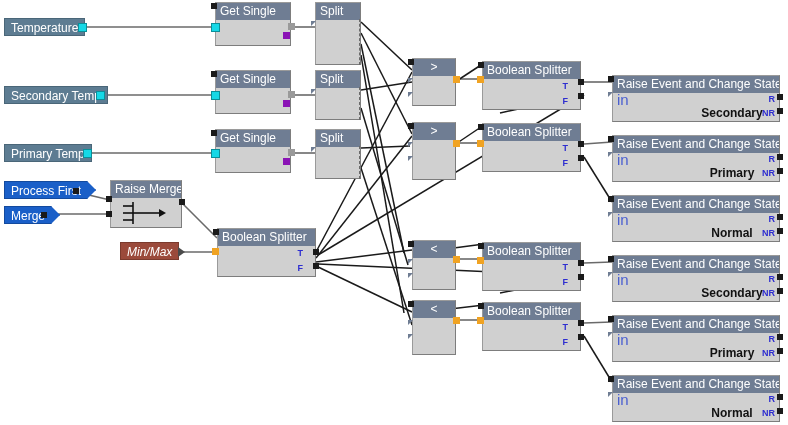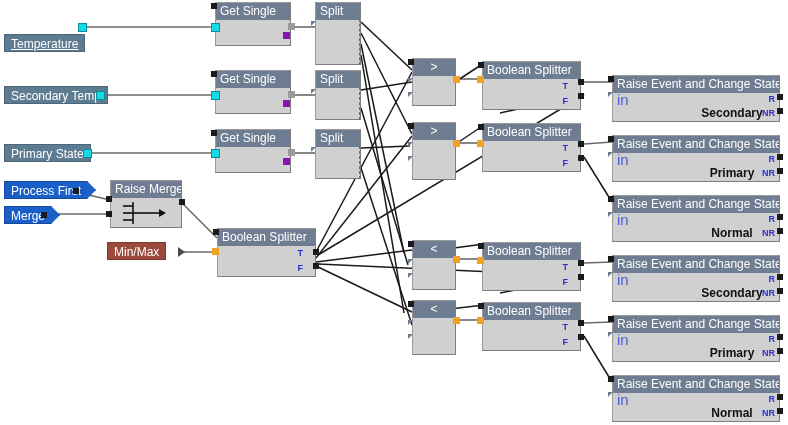--- a/index.html
+++ b/index.html
@@ -119,46 +119,46 @@
       <path d="M584 276 L500 293"></path>
       <path d="M584 336 L612 382"></path>
     </g>
 
     <g stroke="#1a1a1a" stroke-width="1.5" fill="none">
       <path d="M318 255 L584 95"></path>
       <path d="M318 264 L584 276"></path>
     </g>
   </svg>
 
-  <div class="tag src" style="left:4px;top:34px;text-decoration:underline;">
+  <div class="tag src" style="left:4px;top:18px;">
     <span>Temperature</span>
   </div>
   <span class="p cyan" style="left:78px;top:23px;"></span>
 
   <div class="tag src" style="left:4px;top:86px;">
     <span>Secondary Temp</span>
   </div>
   <span class="p cyan" style="left:96px;top:91px;"></span>
 
   <div class="tag src" style="left:4px;top:144px;">
-    <span>Primary State</span>
+    <span>Primary Temp</span>
   </div>
   <span class="p cyan" style="left:83px;top:149px;"></span>
 
   <div class="tag flow" style="left:4px;top:181px;padding-right:14px;">
     <span>Process First</span>
   </div>
   <span class="p" style="left:73px;top:188px;"></span>
 
   <div class="tag flow" style="left:4px;top:206px;padding-right:14px;">
     <span>Merge</span>
   </div>
   <span class="p" style="left:41px;top:212px;"></span>
 
-  <div class="tag mm" style="left:107px;top:242px;">
+  <div class="tag mm" style="left:120px;top:242px;font-style:italic;">
     <span>Min/Max</span>
   </div>
   <span class="mm-arrow" style="left:178px;top:247px;"></span>
 
   <div class="node" style="left:215px;top:2px;width:76px;height:44px;">
     <div class="hdr">Get Single</div>
     <div class="body"></div>
   </div>
   <span class="p" style="left:211px;top:3px;"></span>
   <span class="p cyan" style="left:211px;top:23px;"></span>

